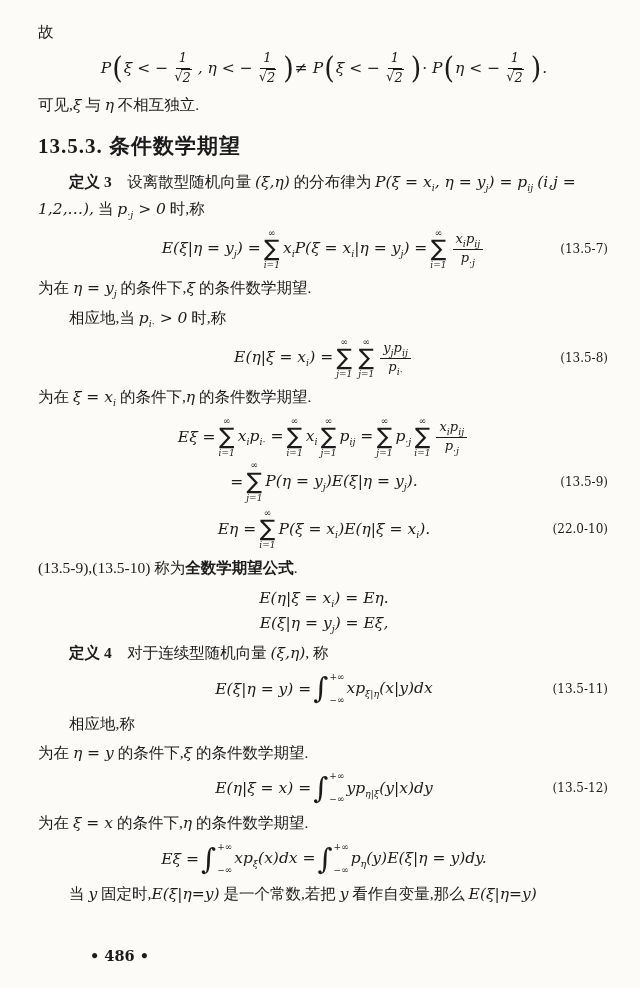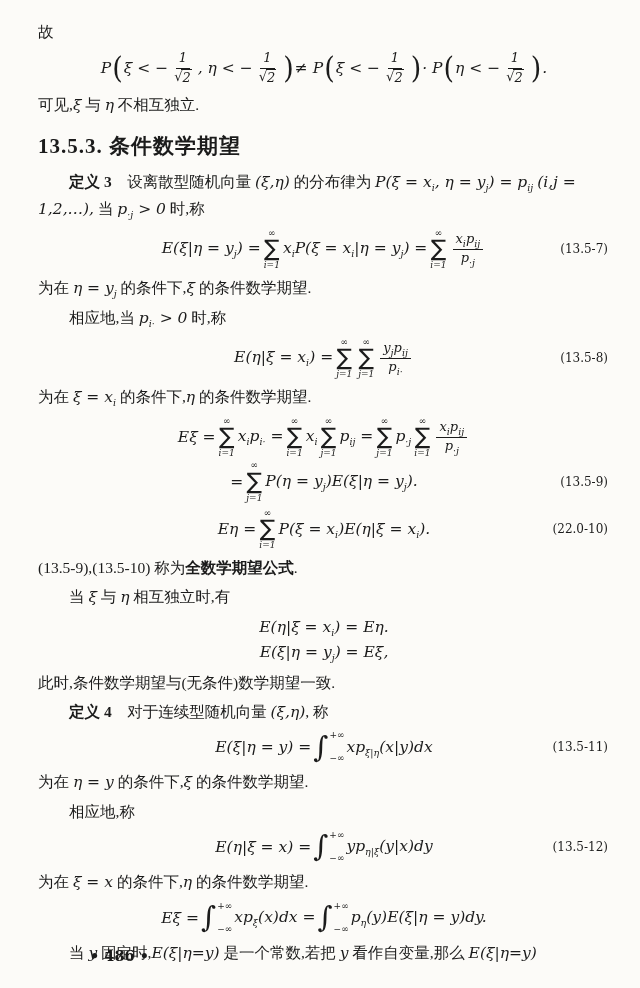--- a/index.html
+++ b/index.html
@@ -309,53 +309,51 @@
               <span class="lim">∞</span>
               <span class="op">∑</span>
               <span class="lim">i=1</span>
             </span>
             <span class="math">P(ξ = x<sub>i</sub>)E(η|ξ = x<sub>i</sub>).</span>
           </span>
           <span class="eq-label">(22.0-10)</span>
         </div>
       </div>
       <div class="para"><span>(13.5-9),(13.5-10) 称为</span><span class="bold">全数学期望公式</span><span>.</span></div>
-      <div class="para indent"><span>当 </span><span class="math">ξ</span><span> 与 </span><span class="math">η</span><span> 相互独立时,有</span></div>
       <div class="eq-block">
         <div class="eq-row tight">
           <span class="eq-body">
             <span class="math">E(η|ξ = x<sub>i</sub>) = Eη.</span>
           </span>
         </div>
         <div class="eq-row tight">
           <span class="eq-body">
             <span class="math">E(ξ|η = y<sub>j</sub>) = Eξ,</span>
           </span>
         </div>
       </div>
-      <div class="para"><span>此时,条件数学期望与(无条件)数学期望一致.</span></div>
       <div class="para indent"><span class="bold">定义 4</span><span>　对于连续型随机向量 </span><span class="math">(ξ,η)</span><span>, 称</span></div>
       <div class="eq-block">
         <div class="eq-row">
           <span class="eq-body">
             <span class="math">E(ξ|η = y) = </span>
             <span class="intop">
               <span class="iglyph">∫</span>
               <span class="ilims">
                 <span class="ilim">+∞</span>
                 <span class="ilim">−∞</span>
               </span>
             </span>
             <span class="math">xp<sub>ξ|η</sub>(x|y)dx</span>
           </span>
           <span class="eq-label">(13.5-11)</span>
         </div>
       </div>
+      <div class="para indent"><span>相应地,称</span></div>
       <div class="para"><span>为在 </span><span class="math">η = y</span><span> 的条件下,</span><span class="math">ξ</span><span> 的条件数学期望.</span></div>
-      <div class="para indent"><span>相应地,称</span></div>
       <div class="eq-block">
         <div class="eq-row">
           <span class="eq-body">
             <span class="math">E(η|ξ = x) = </span>
             <span class="intop">
               <span class="iglyph">∫</span>
               <span class="ilims">
                 <span class="ilim">+∞</span>
                 <span class="ilim">−∞</span>
               </span>

